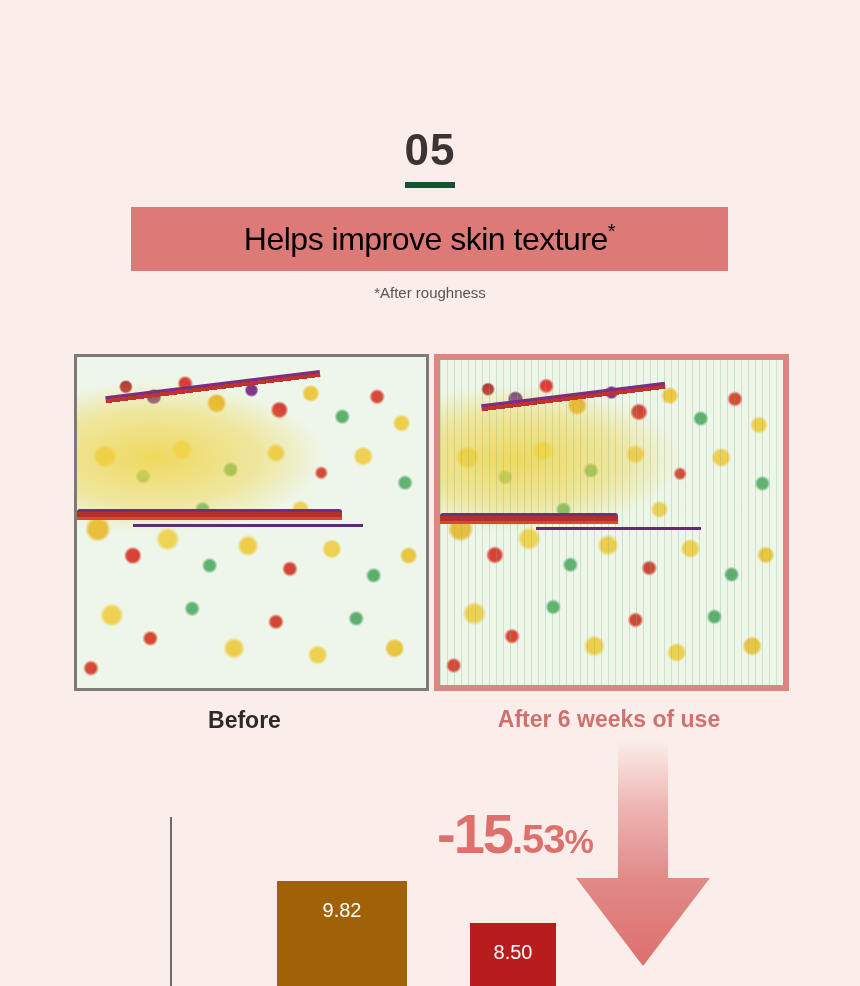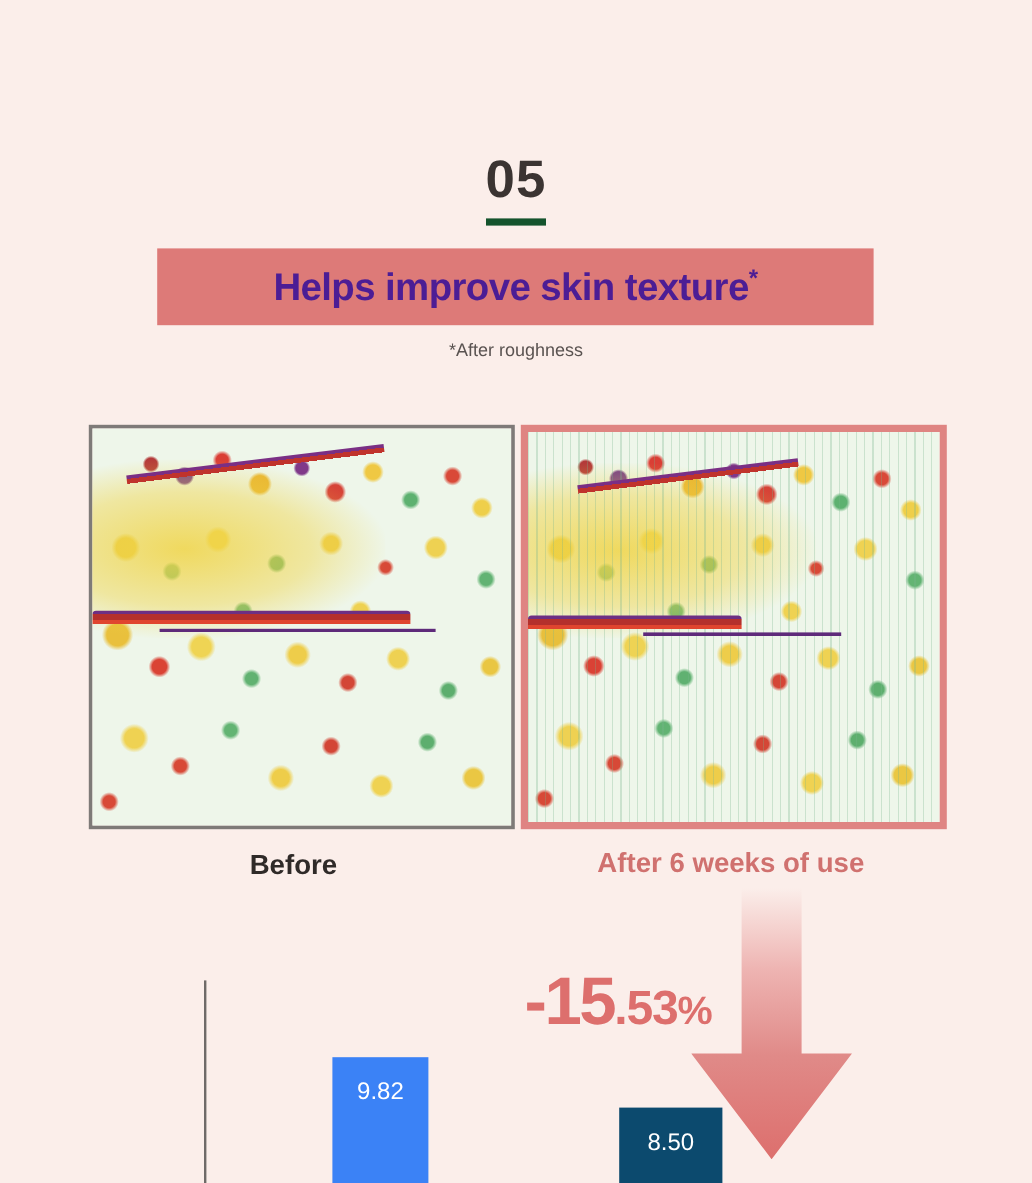--- a/index.html
+++ b/index.html
@@ -39,23 +39,23 @@
     top: 207px;
     left: 131px;
     width: 597px;
     height: 64px;
     background: #dd7a78;
     display: flex;
     align-items: center;
     justify-content: center;
   }
   .title-text {
-    color: #4c1d95;
+    color: #000000;
     font-size: 32px;
-    font-weight: bold;
+    font-weight: normal;
     letter-spacing: -0.5px;
     white-space: nowrap;
   }
   .title-text sup {
     font-size: 20px;
     vertical-align: super;
   }
 
   .subnote {
     position: absolute;
@@ -254,29 +254,30 @@
   }
   .bar span {
     position: absolute;
     top: 18px;
     left: 0;
     width: 100%;
     text-align: center;
   }
   .bar-before {
     left: 277px;
-    width: 80px;
+    width: 102px;
     height: 105px;
-    background: #3b82f6;
+    background: #a16207;
+    padding-left: 28px;
   }
   .bar-after {
-    left: 516px;
+    left: 470px;
     width: 86px;
     height: 63px;
-    background: #0c4a6e;
+    background: #b91c1c;
   }
 </style>
 </head>
 <body>
 
 <div class="number-block">
   <span class="number">05</span>
 </div>
 
 <div class="title-bar">

